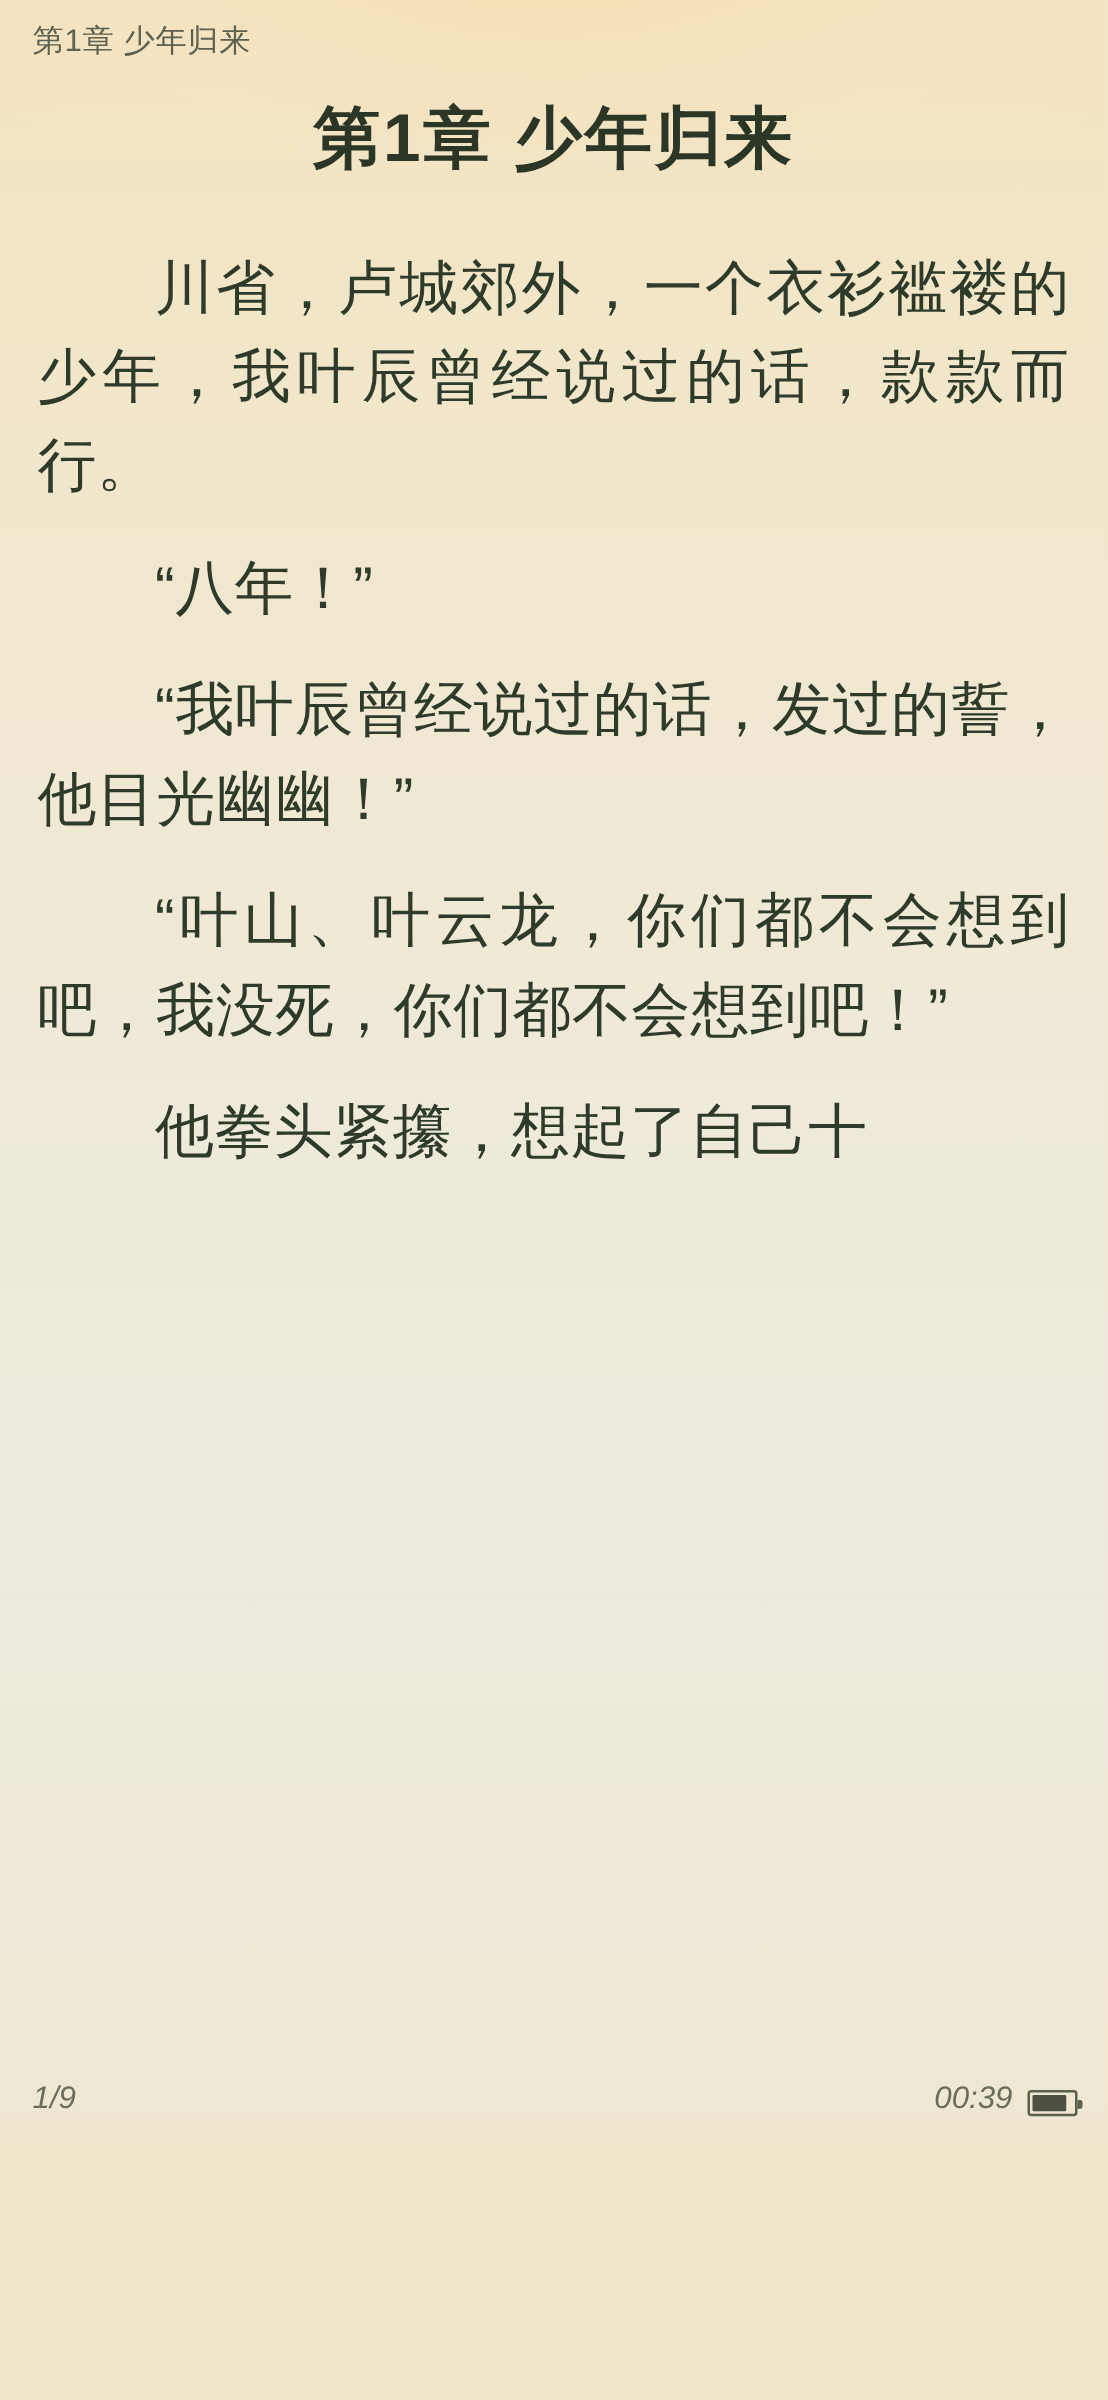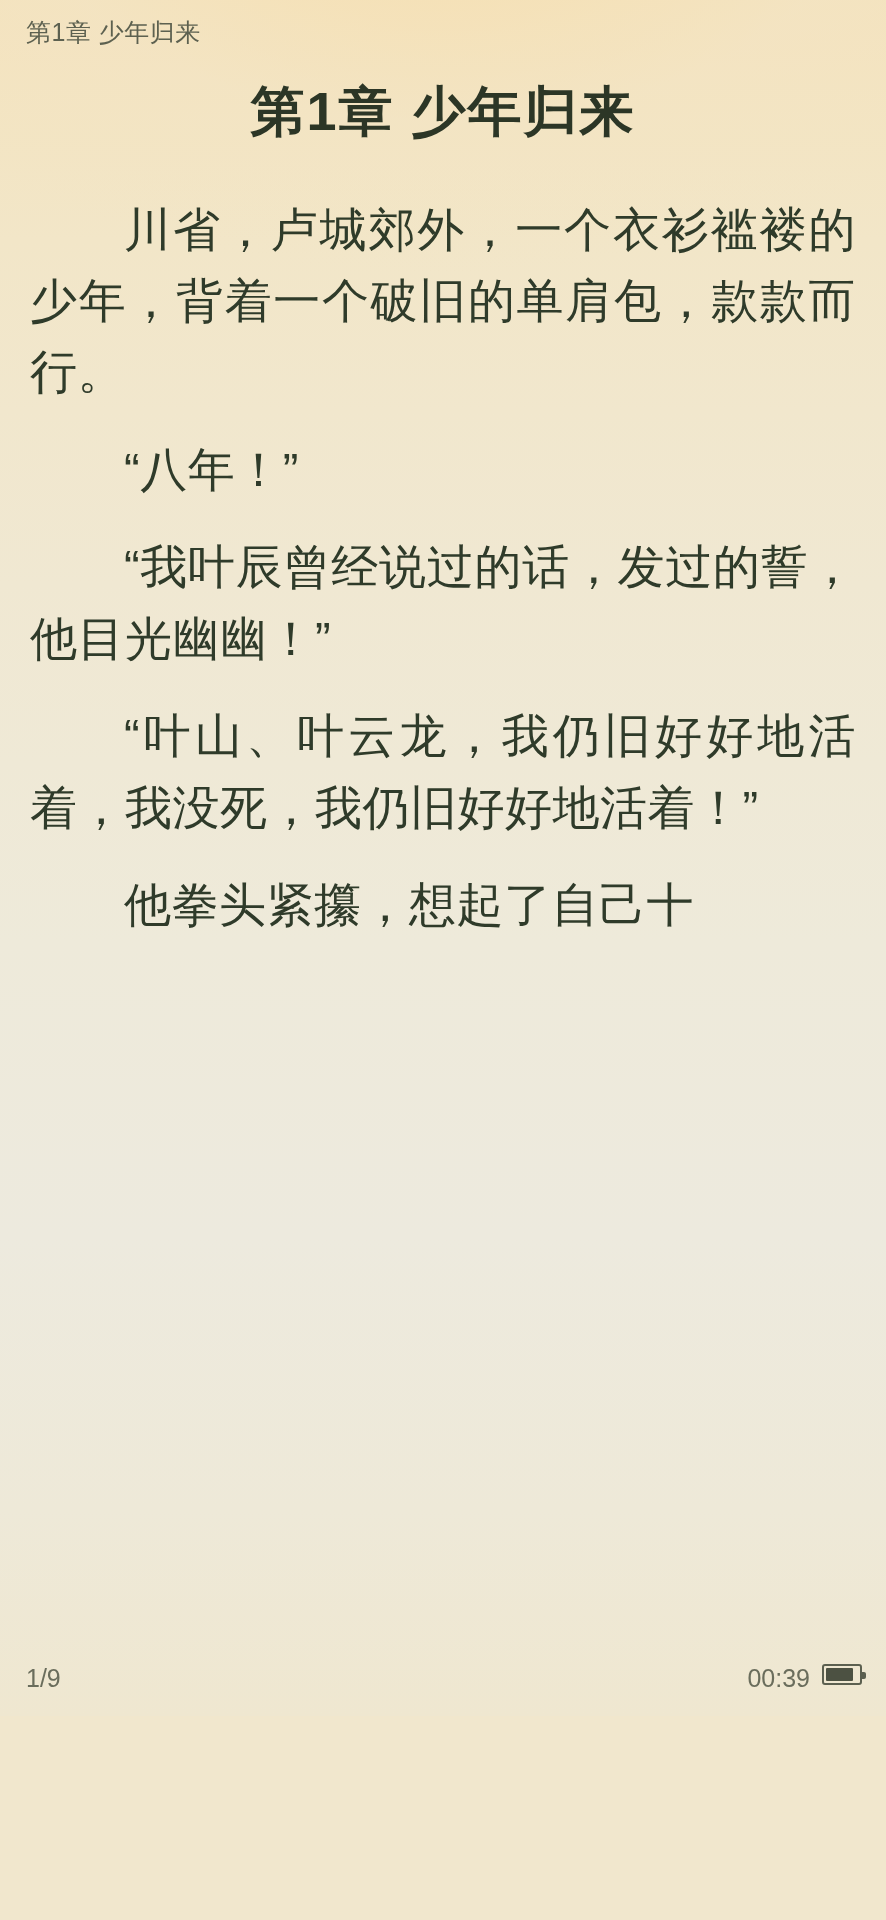--- a/index.html
+++ b/index.html
@@ -79,24 +79,25 @@
   .bottombar {
     flex: 0 0 70px;
     height: 70px;
     display: flex;
     align-items: center;
     justify-content: space-between;
     padding: 0 24px 6px 26px;
     box-sizing: border-box;
     font-size: 25px;
     color: #6a6d5c;
+    font-style: italic;
   }
   .bottom-right {
     display: flex;
-    align-items: flex-start;
+    align-items: flex-end;
     gap: 12px;
   }
   .battery {
     position: relative;
     width: 40px;
     height: 21px;
     border: 2px solid #5c6050;
     border-radius: 3px;
     box-sizing: border-box;
     display: inline-block;
@@ -126,24 +127,24 @@
 
 <div class="reader">
 
   <div class="topbar">
     <span class="chapter-label">第1章 少年归来</span>
   </div>
 
   <div class="chapter-title">第1章 少年归来</div>
 
   <div class="content">
-    <p>川省，卢城郊外，一个衣衫褴褛的少年，背着一个破旧的单肩包，款款而行。</p>
+    <p>川省，卢城郊外，一个衣衫褴褛的少年，我叶辰曾经说过的话，款款而行。</p>
     <p>“八年！”</p>
     <p>“我叶辰曾经说过的话，发过的誓，他目光幽幽！”</p>
-    <p>“叶山、叶云龙，我仍旧好好地活着，我没死，我仍旧好好地活着！”</p>
+    <p>“叶山、叶云龙，你们都不会想到吧，我没死，你们都不会想到吧！”</p>
     <p>他拳头紧攥，想起了自己十</p>
   </div>
 
   <div class="bottombar">
     <span>1/9</span>
     <span class="bottom-right">
       <span>00:39</span>
       <span class="battery">
         <span class="fill"></span>
       </span>

